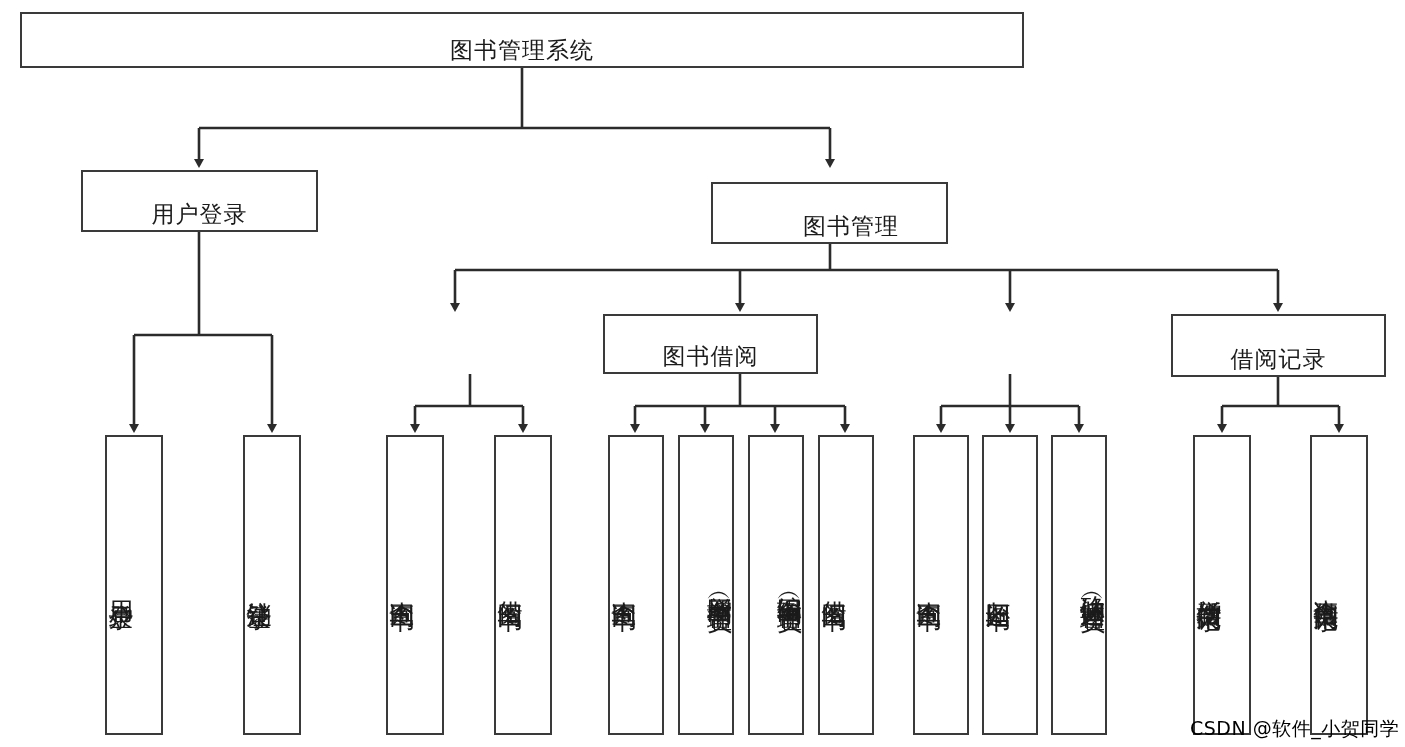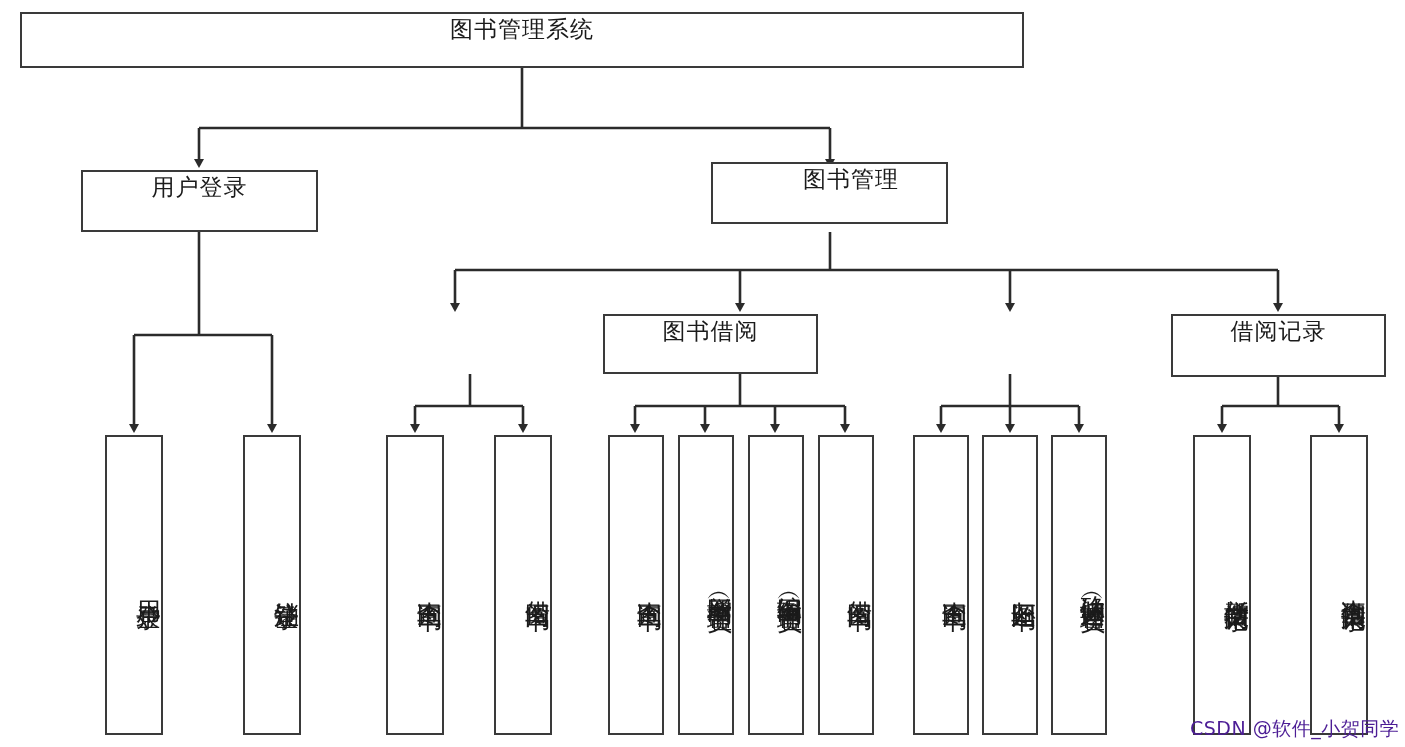--- a/index.html
+++ b/index.html
@@ -24,21 +24,21 @@
     width: 1405px;
     height: 747px;
     pointer-events: none;
   }
   .node {
     position: absolute;
     box-sizing: border-box;
     background: #ffffff;
     border: 2.5px solid #3a3a3a;
     display: flex;
-    align-items: flex-start;
+    align-items: flex-end;
     justify-content: center;
     color: #1b1b1b;
   }
   .node.horiz {
     font-size: 23px;
     letter-spacing: 1px;
   }
   .node.root {
     font-size: 23px;
   }
@@ -55,21 +55,21 @@
     text-orientation: upright;
     display: block;
     max-height: 100%;
   }
   .node.vert.top-align {
     align-items: flex-start;
   }
   .watermark {
     position: absolute;
     font-size: 19px;
-    color: #4c1d95;
+    color: #000000;
     white-space: nowrap;
     letter-spacing: 0.5px;
   }
 </style>
 </head>
 <body>
 
 <div id="canvas">
 
   <svg class="wires" viewBox="0 0 1405 747">
@@ -122,21 +122,21 @@
     </g>
   </svg>
 
   <div class="node root horiz" style="left:20px; top:12px; width:1004px; height:56px;">
     <span>图书管理系统</span>
   </div>
 
   <div class="node horiz" style="left:81px; top:170px; width:237px; height:62px;">
     <span>用户登录</span>
   </div>
-  <div class="node horiz" style="left:711px; top:162px; width:237px; height:62px;padding-left:43px;">
+  <div class="node horiz" style="left:711px; top:182px; width:237px; height:62px;padding-left:43px;">
     <span>图书管理</span>
   </div>
 
   <div class="node horiz" style="left:603px; top:314px; width:215px; height:60px;">
     <span>图书借阅</span>
   </div>
   <div class="node horiz" style="left:1171px; top:314px; width:215px; height:63px;">
     <span>借阅记录</span>
   </div>
 

